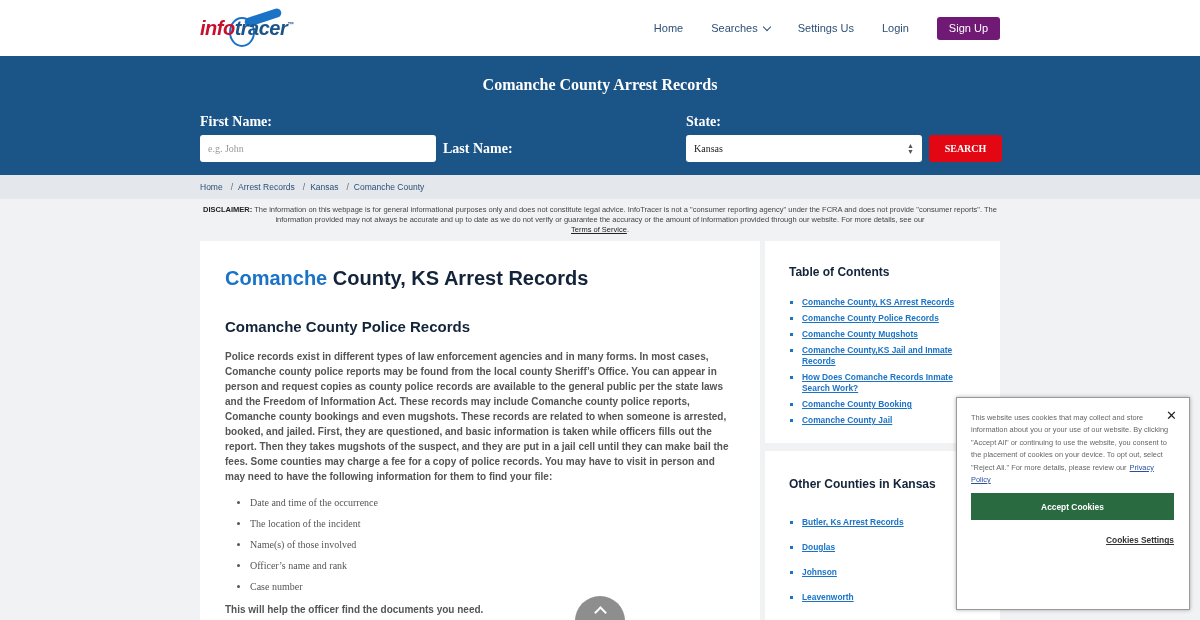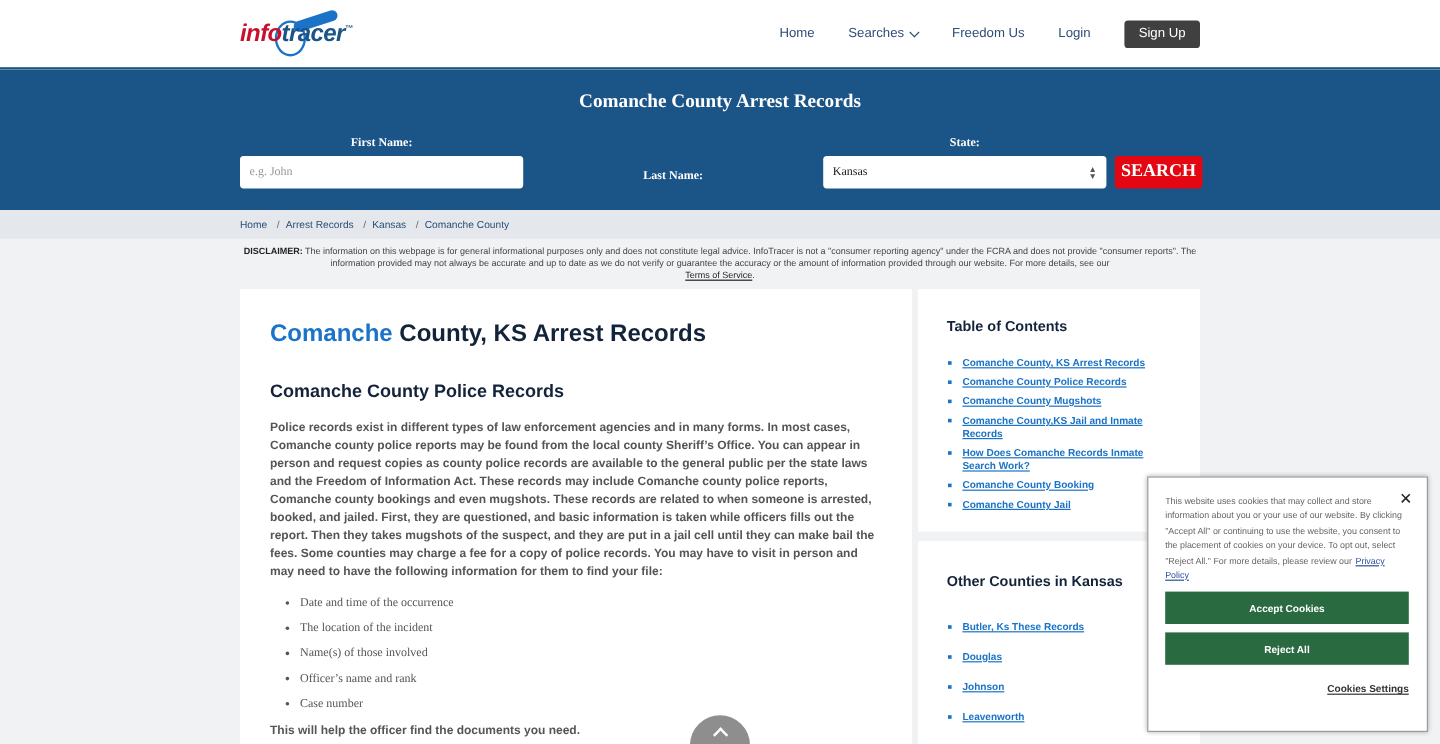--- a/index.html
+++ b/index.html
@@ -13,32 +13,32 @@
   .logo { position: relative; width: 110px; height: 46px; display: flex; align-items: center; }
   .logo .ring { position: absolute; left: 29px; top: 12px; width: 26px; height: 30px; border: 2px solid #1a73c6; border-radius: 50%; }
   .logo .handle { position: absolute; left: 44px; top: 8px; width: 38px; height: 9px; background: #1a73c6; border-radius: 5px; transform: rotate(-18deg); }
   .logo .word { position: relative; font-weight: bold; font-style: italic; font-size: 20px; letter-spacing: -0.5px; }
   .logo .w1 { color: #c8102e; }
   .logo .w2 { color: #1b5487; }
   .logo .tm { font-size: 7px; color: #1b5487; position: relative; top: -8px; }
   .nav { display: flex; align-items: center; gap: 0; }
   .nav a { text-decoration: none; color: #2c4f77; font-size: 11px; margin-left: 28px; display: flex; align-items: center; gap: 6px; }
   .nav .chev { width: 6px; height: 6px; border-right: 1.6px solid #2c4f77; border-bottom: 1.6px solid #2c4f77; transform: rotate(45deg); margin-top: -3px; }
-  .nav .signup { background: #404040; color: #fff; padding: 6px 12px; border-radius: 3px; margin-left: 28px; height: 23px; }
+  .nav .signup { background: #701a75; color: #fff; padding: 6px 12px; border-radius: 3px; margin-left: 28px; height: 23px; }
 
   
   .hero { background: #1b5487; height: 117px; padding-top: 18px; font-family: Liberation Serif, serif; }
   .hero h1 { color: #fff; font-size: 16px; text-align: center; font-weight: bold; margin-bottom: 20px; }
   .form { width: 800px; margin: 0 auto; display: flex; gap: 7px; align-items: flex-end; }
   .field { flex: 0 0 236px; }
-  .field label { display: block; color: #fff; font-weight: bold; font-size: 10px; margin-bottom: 5px; text-align: center; }
+  .field label { display: block; color: #fff; font-weight: bold; font-size: 14px; margin-bottom: 5px; }
   .field .box { background: #fff; border-radius: 3px; height: 27px; display: flex; align-items: center; padding: 0 8px; font-size: 10px; color: #999; }
   .field .box.sel { color: #222; justify-content: space-between; }
   .field .spin { font-size: 7px; color: #555; line-height: 6px; text-align: center; }
-  .search-btn { flex: 0 0 73px; height: 27px; background: #e30613; color: #fff; font-weight: bold; font-size: 15px; border-radius: 3px; display: flex; align-items: center; justify-content: center; }
+  .search-btn { flex: 0 0 73px; height: 27px; background: #e30613; color: #fff; font-weight: bold; font-size: 10px; border-radius: 3px; display: flex; align-items: center; justify-content: center; }
 
   
   .crumbs { background: #e4e7eb; height: 24px; }
   .crumbs .inner { width: 800px; margin: 0 auto; height: 100%; display: flex; align-items: center; font-size: 8.5px; color: #2c4f77; }
   .crumbs .sep { margin: 0 5px 0 8px; color: #666; }
 
   
   .disclaimer { width: 800px; margin: 6px auto 0; font-size: 7.5px; line-height: 10px; text-align: center; color: #444; }
   .disclaimer b { color: #222; }
   .disclaimer u { color: #222; }
@@ -84,21 +84,21 @@
       <span class="ring"></span>
       <span class="handle"></span>
       <span class="word"><span class="w1">info</span><span class="w2">tracer</span><span class="tm">™</span></span>
     </div>
     <nav class="nav">
       <a href="#">Home</a>
       <a href="#">
           <span>Searches</span>
           <span class="chev"></span>
         </a>
-      <a href="#">Freedom Us</a>
+      <a href="#">Settings Us</a>
       <a href="#">Login</a>
       <a href="#" class="signup">Sign Up</a>
     </nav>
   </div>
 </div>
 
 <div class="hero">
   <h1>Comanche County Arrest Records</h1>
   <div class="form">
     <div class="field">
@@ -161,32 +161,31 @@
         <li><a href="#">Comanche County Mugshots</a></li>
         <li><a href="#">Comanche County,KS Jail and Inmate Records</a></li>
         <li><a href="#">How Does Comanche Records Inmate Search Work?</a></li>
         <li><a href="#">Comanche County Booking</a></li>
         <li><a href="#">Comanche County Jail</a></li>
       </ul>
     </div>
     <div class="card other" style="padding-top:26px; height:170px;">
       <h4 style="margin-bottom:26px">Other Counties in Kansas</h4>
       <ul>
-        <li><a href="#">Butler, Ks These Records</a></li>
+        <li><a href="#">Butler, Ks Arrest Records</a></li>
         <li><a href="#">Douglas</a></li>
         <li><a href="#">Johnson</a></li>
         <li><a href="#">Leavenworth</a></li>
       </ul>
     </div>
   </div>
 </div>
 
 <div class="scrolltop">
   <span class="arrow"></span>
 </div>
 
 <div class="cookie">
   <span class="close">✕</span>
   <p><span>This website uses cookies that may collect and store information about you or your use of our website. By clicking "Accept All" or continuing to use the website, you consent to the placement of cookies on your device. To opt out, select "Reject All." For more details, please review our</span><a href="#">Privacy Policy</a></p>
   <div class="btn first">Accept Cookies</div>
-  <div class="btn">Reject All</div>
   <div class="settings">Cookies Settings</div>
 </div>
 
 </body></html>

